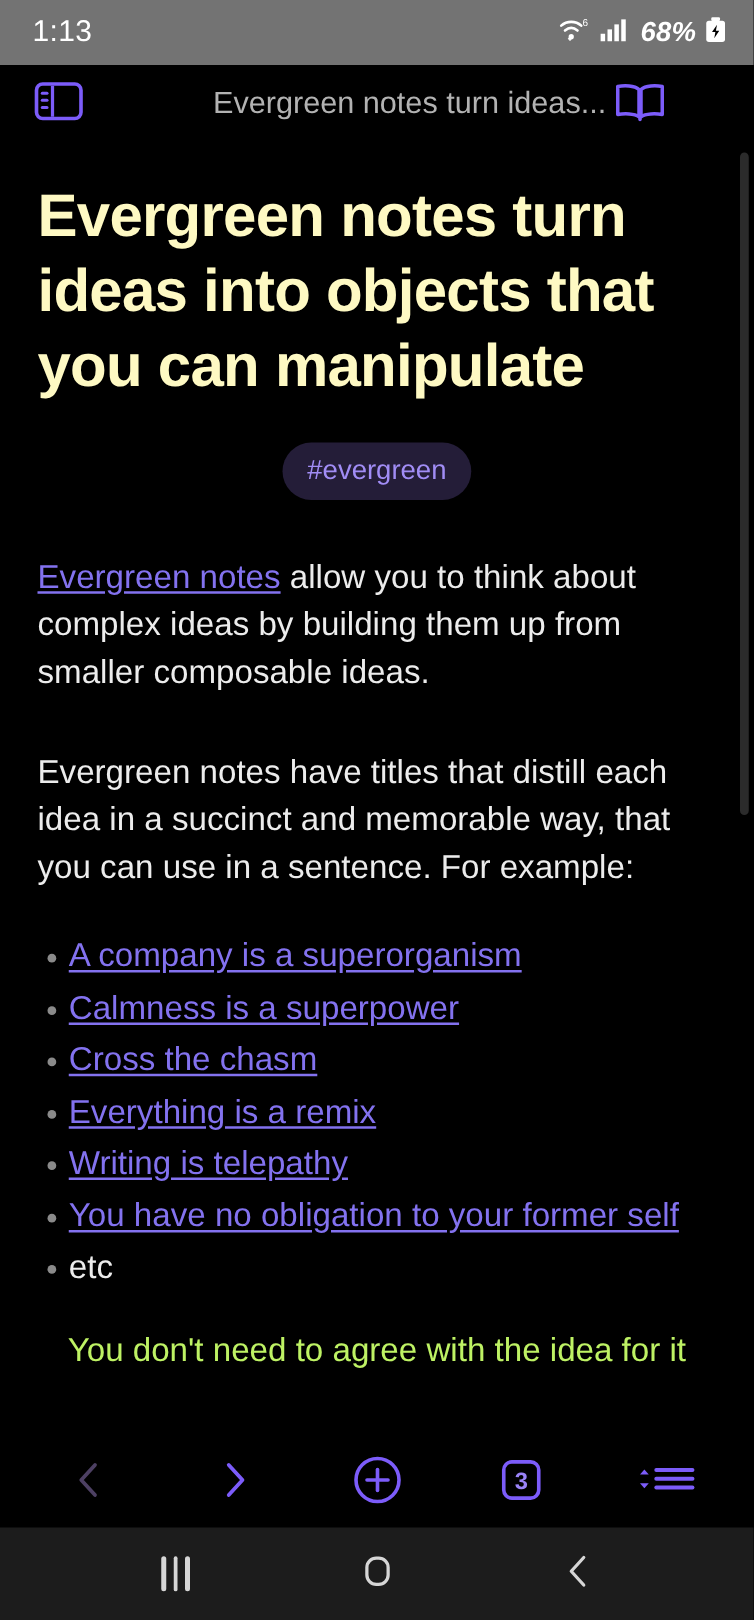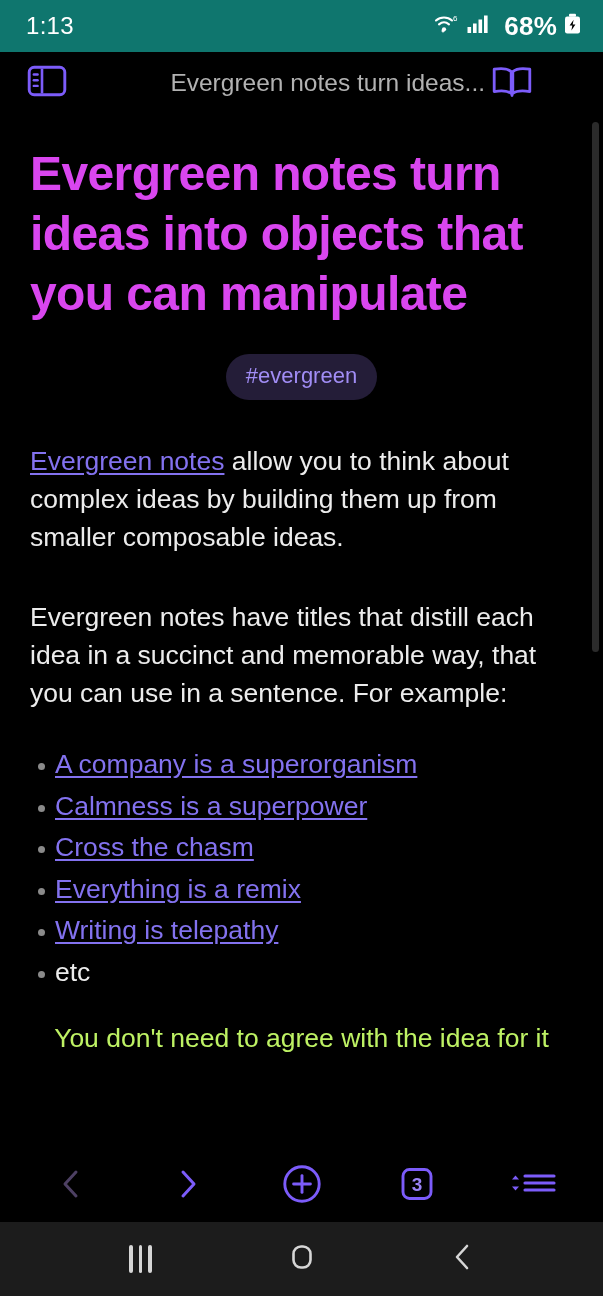--- a/index.html
+++ b/index.html
@@ -16,38 +16,39 @@
     position: relative;
   }
 
   
   .status-bar {
     height: 52px;
     display: flex;
     align-items: center;
     justify-content: space-between;
     padding: 0 22px 0 26px;
-    background: #0f766e;
+    background: #737373;
   }
   .status-time {
     color: #ffffff;
     font-size: 24px;
     letter-spacing: 0.3px;
   }
   .status-right {
     display: flex;
     align-items: center;
     gap: 7px;
   }
   .status-battery-text {
     color: #ffffff;
-    font-size: 26px;
+    font-size: 22px;
     font-weight: 600;
     letter-spacing: 0.2px;
-    margin-left: 8px;
+    margin-left: 3px;
+    font-style: italic;
   }
 
   
   .toolbar {
     height: 62px;
     display: flex;
     align-items: center;
     padding: 0 18px 0 22px;
     background: #000000;
   }
@@ -81,21 +82,21 @@
     position: absolute;
     top: 114px;
     left: 0;
     right: 0;
     bottom: 146px;
     overflow: hidden;
     padding: 0 30px;
   }
 
   .note-title {
-    color: #d946ef;
+    color: #fef9c3;
     font-size: 48px;
     font-weight: 700;
     line-height: 60px;
     letter-spacing: -0.6px;
     padding-top: 30px;
     font-stretch: condensed;
   }
 
   .tag-row { margin-top: 30px; text-align: center; }
   .tag-chip {
@@ -297,20 +298,21 @@
   <p class="para"><a class="lnk" href="#">Evergreen notes</a><span> allow you to think about complex ideas by building them up from smaller composable ideas.</span></p>
 
   <p class="para">Evergreen notes have titles that distill each idea in a succinct and memorable way, that you can use in a sentence. For example:</p>
 
   <ul class="bullets">
     <li><a class="lnk" href="#">A company is a superorganism</a></li>
     <li><a class="lnk" href="#">Calmness is a superpower</a></li>
     <li><a class="lnk" href="#">Cross the chasm</a></li>
     <li><a class="lnk" href="#">Everything is a remix</a></li>
     <li><a class="lnk" href="#">Writing is telepathy</a></li>
+    <li><a class="lnk" href="#">You have no obligation to your former self</a></li>
     <li><span>etc</span></li>
   </ul>
 
   <p class="para-clipped">You don't need to agree with the idea for it</p>
 </div>
 
 <div class="scrollbar-track">
   <div class="scrollbar-thumb"></div>
 </div>
 

